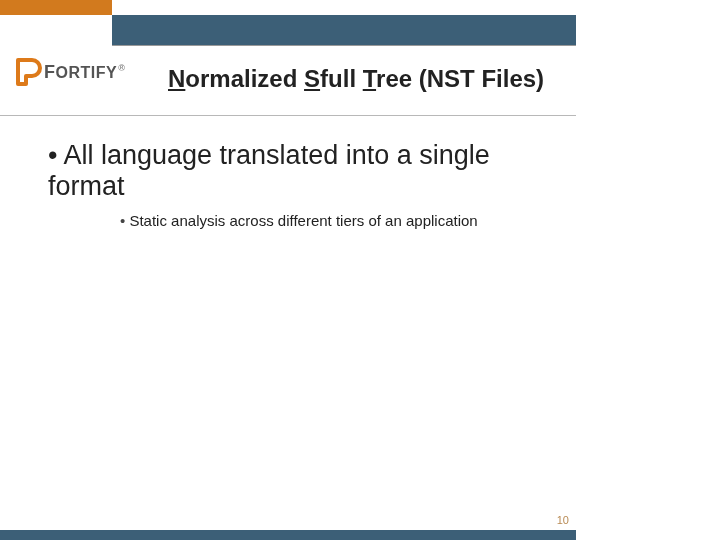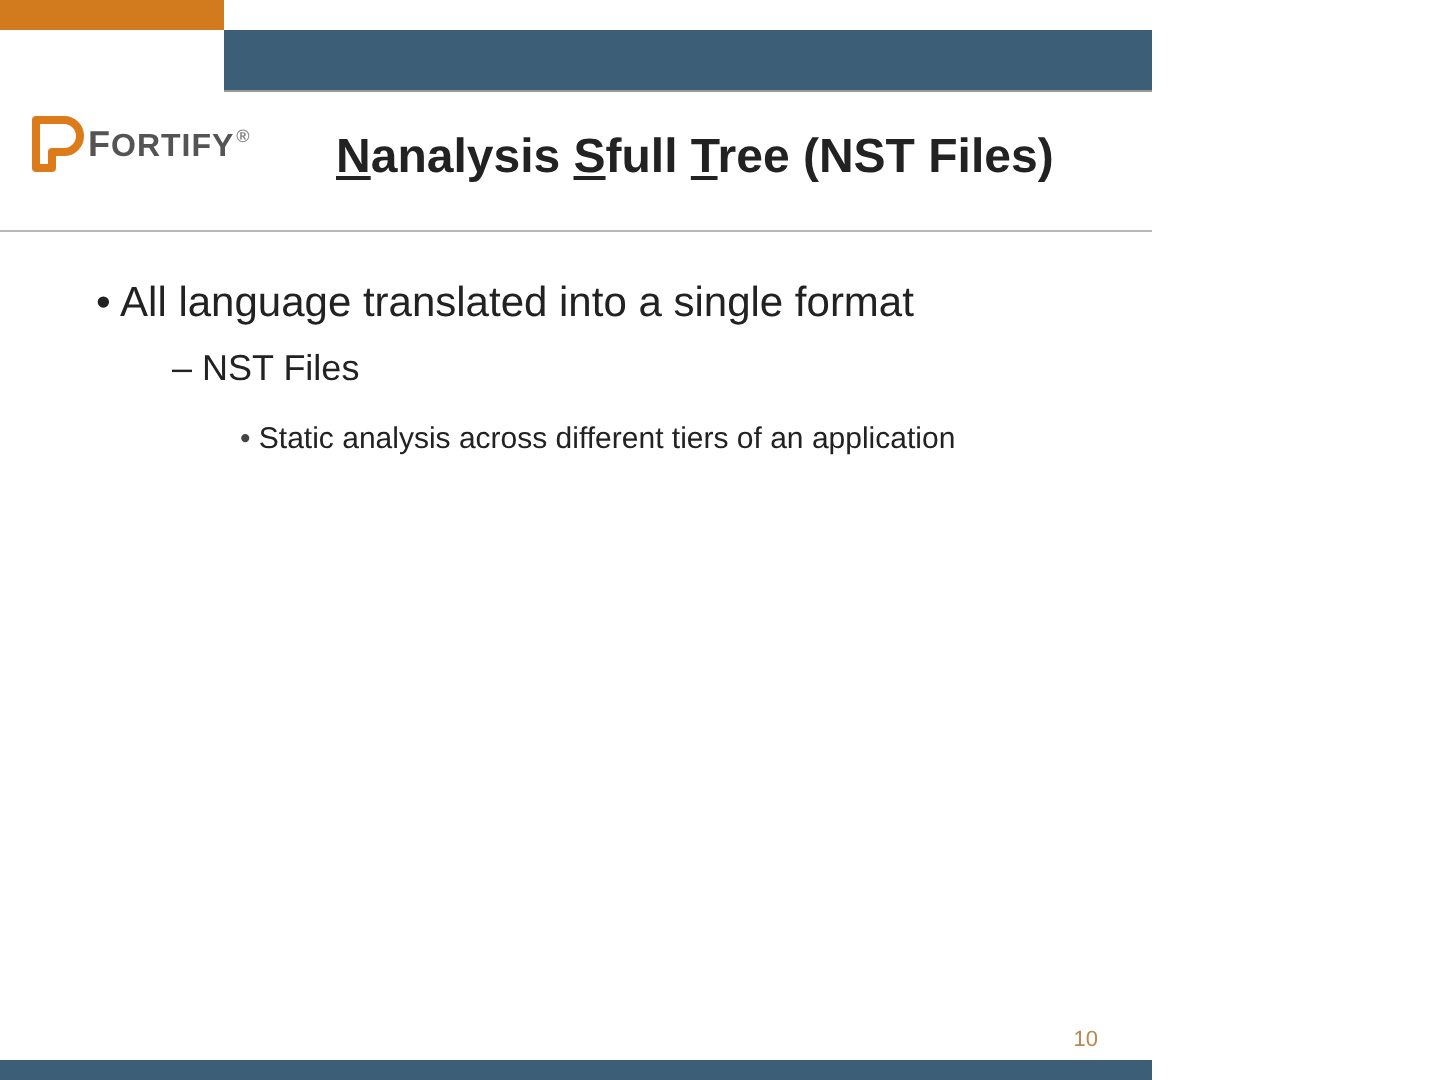--- a/index.html
+++ b/index.html
@@ -22,30 +22,30 @@
 
   
   .hline { position: absolute; top: 115px; left: 0; right: 0; height: 1px; background: #b8b8b8; }
 
   
   .title { position: absolute; top: 65px; left: 168px; font-size: 24px; font-weight: bold; color: #222; }
   .title .u { text-decoration: underline; }
 
   
   .content { position: absolute; top: 140px; left: 48px; right: 40px; color: #222; }
-  .b1 { font-size: 21px; margin-bottom: 10px; }
+  .b1 { font-size: 27px; margin-bottom: 10px; }
   .b1::before { content: "• "; }
   .b2 { font-size: 18px; margin-left: 38px; margin-bottom: 16px; }
   .b2::before { content: "– "; }
   .b3 { font-size: 15px; margin-left: 72px; margin-bottom: 12px; }
   .b3::before { content: "• "; color: #444; }
 
   
   .footer-bar { position: absolute; bottom: 0; left: 0; right: 0; height: 10px; background: #3c5f77; }
-  .page-num { position: absolute; bottom: 14px; right: 27px; font-size: 11px; color: #b88a53; }
+  .page-num { position: absolute; bottom: 14px; right: 7px; font-size: 11px; color: #b88a53; }
 </style>
 </head>
 <body>
 
 <div class="slide">
 
   <div class="top-strip"></div>
   <div class="banner"></div>
   <div class="banner-line"></div>
 
@@ -54,26 +54,25 @@
       <svg width="28" height="28" viewBox="0 0 28 28">
         <path d="M4 2 h14 a8 8 0 0 1 8 8 v0 a8 8 0 0 1 -8 8 h-6 v8 h-8 z" fill="none" stroke="#dd7a1a" stroke-width="4" stroke-linejoin="round"></path>
       </svg>
     </span>
     <span class="logo-text">
       <span class="big">F</span><span>ORTIFY</span><span class="reg">®</span>
     </span>
   </div>
 
   <div class="title">
-    <span class="u">N</span><span>analysis </span><span class="u">S</span><span>full </span><span class="u">T</span><span>ree (NST Files)</span>
+    <span class="u">N</span><span>ormalized </span><span class="u">S</span><span>full </span><span class="u">T</span><span>ree (NST Files)</span>
   </div>
 
   <div class="hline"></div>
 
   <div class="content">
     <div class="b1">All language translated into a single format</div>
-    <div class="b2">NST Files</div>
     <div class="b3">Static analysis across different tiers of an application</div>
   </div>
 
   <div class="page-num">10</div>
   <div class="footer-bar"></div>
 </div>
 
 </body></html>

